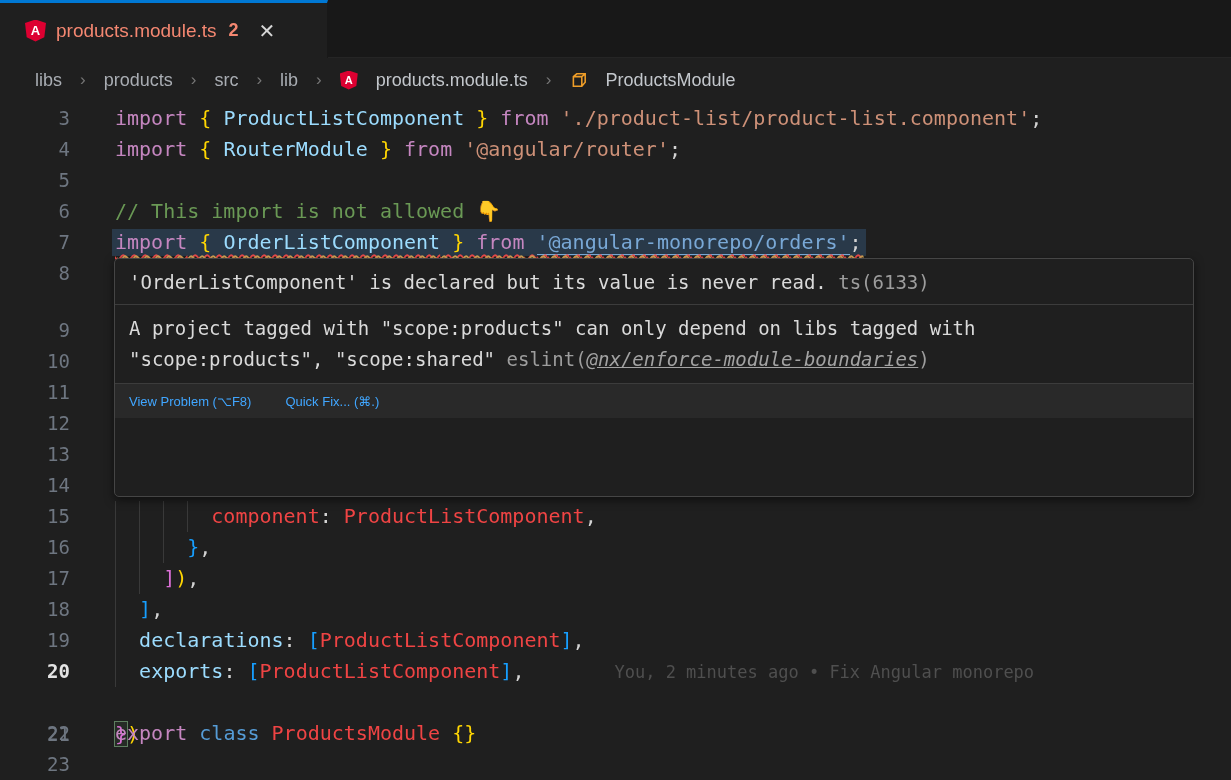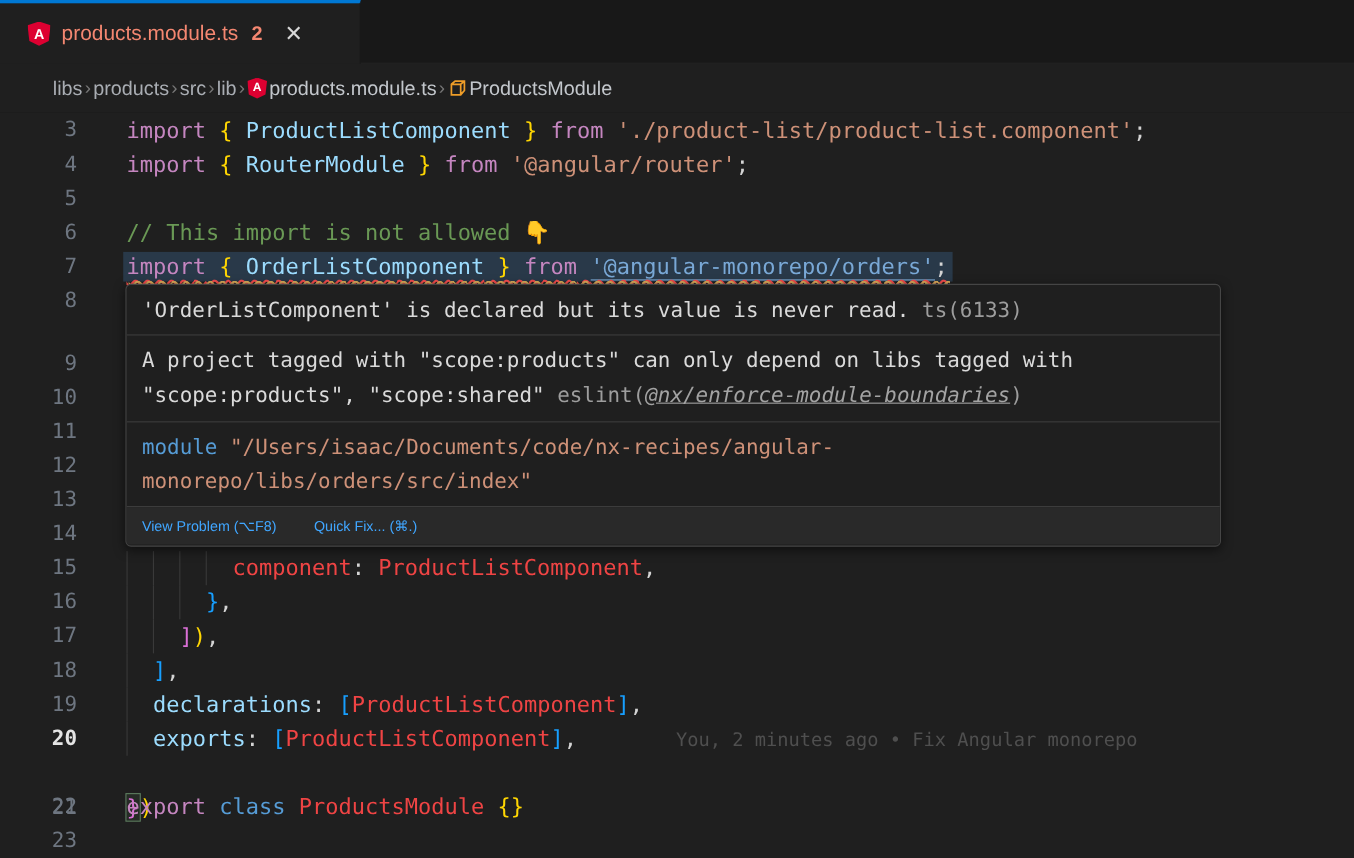--- a/index.html
+++ b/index.html
@@ -22,21 +22,21 @@
     display:flex; align-items:center; justify-content:center;
     color:#fff; font-size:13px; font-weight:bold;
   }
   .ng-shield.small { width:18px; height:19px; font-size:11px; }
   .tab-label { color:#f48771; font-size:19px; }
   .tab-badge { color:#f48771; font-size:18px; font-weight:bold; margin-left:2px; }
   .tab-close { color:#d7d7d7; font-size:20px; margin-left:10px; cursor:pointer; }
   
   .breadcrumbs {
     position:absolute; left:0; top:58px; width:1231px; height:44px; background:#1f1f1f;
-    display:flex; align-items:center; gap:2px; padding-left:48px;
+    display:flex; align-items:center; gap:18px; padding-left:35px;
     font-size:18px; color:#a9adb3;
   }
   .crumb-sep { color:#767676; font-size:17px; }
   .crumb { white-space:nowrap; cursor:pointer; }
   .crumb-file { color:#c3c7cc; }
   .class-icon { width:18px; height:18px; display:inline-block; }
   
   .editor { position:absolute; left:0; top:102px; width:1231px; height:678px; background:#1f1f1f; }
   .code-row { position:absolute; left:0; width:1231px; height:31px; line-height:31px;
     font-family:"DejaVu Sans Mono","Liberation Mono",monospace; font-size:20px; white-space:pre; }
@@ -58,21 +58,21 @@
   .c-em  { color:#ffcc33; }
   .t-ul  { color:#79a8d6 !important; border-bottom:1px solid #7fb0dc; }
   .t-box { outline:1px solid #5e7f60; background:rgba(90,130,90,.12); }
   .hl-line { position:absolute; left:-3px; top:2px; height:27px; background:rgba(56,93,130,.42); z-index:0; }
   .sq { position:relative; z-index:1; text-decoration:underline wavy #f14c4c 2px; text-underline-offset:5px; text-decoration-skip-ink:none; }
   .sq2 { position:absolute; left:2px; top:1px; color:transparent; z-index:1;
          text-decoration:underline wavy #d8a858 2px; text-underline-offset:5px; text-decoration-skip-ink:none; }
   .blame { color:#4f4f4f; margin-left:90px; font-size:17px; }
   
   .hover-popup {
-    position:absolute; left:114px; top:258px; width:996px; height:239px;
+    position:absolute; left:114px; top:258px; width:1080px; height:239px;
     background:#1f1f1f; border:1px solid #454545; border-radius:5px;
     box-shadow:0 3px 10px rgba(0,0,0,.55); z-index:5; overflow:hidden;
     font-family:"DejaVu Sans Mono","Liberation Mono",monospace; font-size:19px; color:#dadada;
   }
   .hv-sec { padding:8px 14px; border-bottom:1px solid #3c3c3c; line-height:31px; }
   .hv-sec1 { height:46px; }
   .hv-sec2 { height:79px; }
   .hv-sec3 { height:77px; }
   .hv-dim { color:#9d9d9d; }
   .hv-link { color:#a3a3a3; text-decoration:underline; cursor:pointer;font-style:italic; }
@@ -142,24 +142,19 @@
 
   <div class="hover-popup">
     <div class="hv-sec hv-sec1">
       <span>'OrderListComponent' is declared but its value is never read.</span>
       <span class="hv-dim"> <span>ts(6133)</span></span>
     </div>
     <div class="hv-sec hv-sec2">
       <span>A project tagged with "scope:products" can only depend on libs tagged with</span><br>
       <span>"scope:products", "scope:shared" </span><span class="hv-dim">eslint(</span><span class="hv-link">@nx/enforce-module-boundaries</span><span class="hv-dim">)</span>
     </div>
-    <div class="hv-sec hv-sec3">
-      <span class="hv-kw">module</span>
-      <span class="hv-str"> <span>"/Users/isaac/Documents/code/nx-recipes/angular-</span></span><br>
-      <span class="hv-str">monorepo/libs/orders/src/index"</span>
-    </div>
     <div class="hv-actions">
       <span class="hv-action">View Problem (⌥F8)</span>
       <span class="hv-action">Quick Fix... (⌘.)</span>
     </div>
   </div>
 
 </div>
 
 </body></html>

